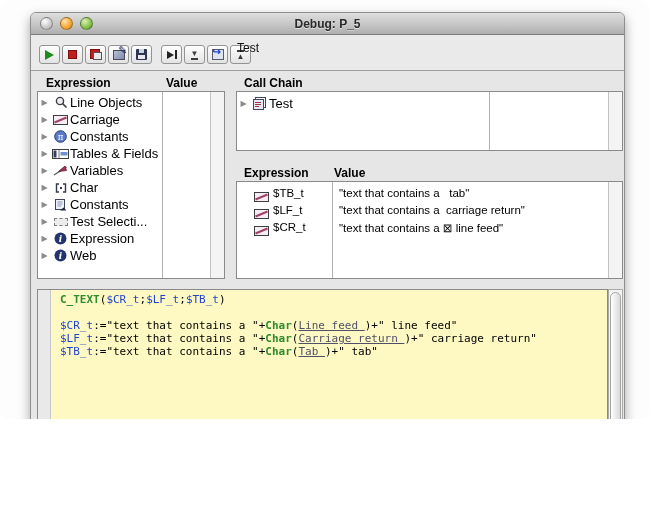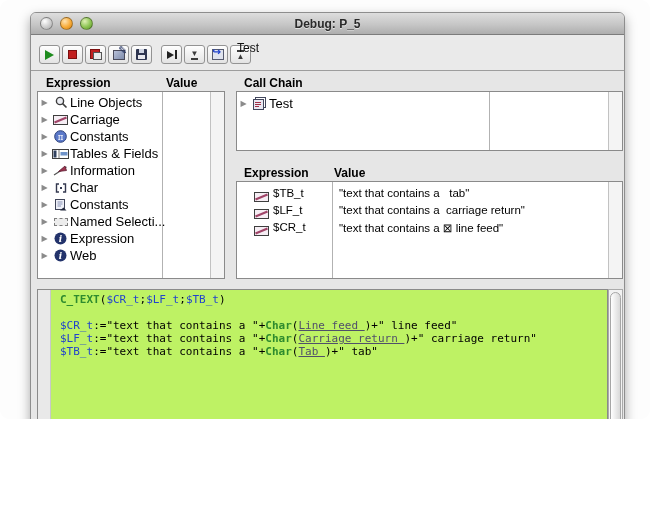--- a/index.html
+++ b/index.html
@@ -67,21 +67,21 @@
   .dash-rect { width:14px; height:8px; border:1px dashed #7d7d7d; background:#ececec; display:inline-block; }
 
   
   .w-row { position:relative; height:17px; }
   .w-ic { position:absolute; left:17px; top:3px; }
   .w-exp { position:absolute; left:36px; top:2px; font-size:11.5px; }
   .w-val { position:absolute; left:102px; top:2px; font-size:11.5px; white-space:pre; }
 
   
   .code-wrap { position:absolute; left:6px; top:276px; width:586px; height:184px; }
-  .code-box { position:absolute; left:0; top:0; width:571px; height:168px; background:#bef264; border:1px solid #8a8a8a; overflow:hidden; }
+  .code-box { position:absolute; left:0; top:0; width:571px; height:168px; background:#fef9c3; border:1px solid #8a8a8a; overflow:hidden; }
   .gutter { position:absolute; left:0; top:0; bottom:0; width:13px; background:#e9e9e9; border-right:1px solid #c8c8c8; }
   .code-lines { position:absolute; left:14px; top:3px; right:2px;
                 font-family:"DejaVu Sans Mono", monospace; font-size:11px; line-height:13px; white-space:pre; }
   .code-line { padding-left:8px; }
   .tk-cmd { color:#2e8b2e; font-weight:bold; }
   .tk-var { color:#2244cc; }
   .tk-const { color:#50506a; text-decoration:underline; }
   .tk-str, .tk-pl { color:#000; }
 
   
@@ -198,21 +198,21 @@
           <span class="t-label">Tables &amp; Fields</span>
         </div>
         <div class="tree-item">
           <span class="disc">▶</span>
           <span class="t-ic">
               <svg width="15" height="11">
                 <path d="M1 10 L13.5 2" stroke="#555" stroke-width="1.2"></path>
                 <path d="M5.5 6.5 L12 1 L13.5 5.5 Z" fill="#9c3450" stroke="#5e2034" stroke-width="0.8"></path>
               </svg>
             </span>
-          <span class="t-label">Information</span>
+          <span class="t-label">Variables</span>
         </div>
         <div class="tree-item">
           <span class="disc">▶</span>
           <span class="t-ic">
               <svg width="12" height="10">
                 <path d="M4 1 H1.5 V9 H4" fill="none" stroke="#33384f" stroke-width="1.4"></path>
                 <path d="M8 1 H10.5 V9 H8" fill="none" stroke="#33384f" stroke-width="1.4"></path>
                 <rect x="5" y="4" width="2" height="2" fill="#33384f"></rect>
               </svg>
             </span>
@@ -227,21 +227,21 @@
                 <path d="M6 11.5 L12.5 11.5 L9.5 8.5 Z" fill="#23283c"></path>
               </svg>
             </span>
           <span class="t-label">Constants</span>
         </div>
         <div class="tree-item">
           <span class="disc">▶</span>
           <span class="t-ic">
               <span class="dash-rect"></span>
             </span>
-          <span class="t-label">Named Selecti...</span>
+          <span class="t-label">Test Selecti...</span>
         </div>
         <div class="tree-item">
           <span class="disc">▶</span>
           <span class="t-ic">
               <svg width="13" height="13">
                 <circle cx="6.5" cy="6.5" r="6" fill="#23336b"></circle>
                 <text x="6.5" y="10" text-anchor="middle" font-size="9" font-family="DejaVu Serif" font-weight="bold" font-style="italic" fill="#fff">i</text>
               </svg>
             </span>
           <span class="t-label">Expression</span>

